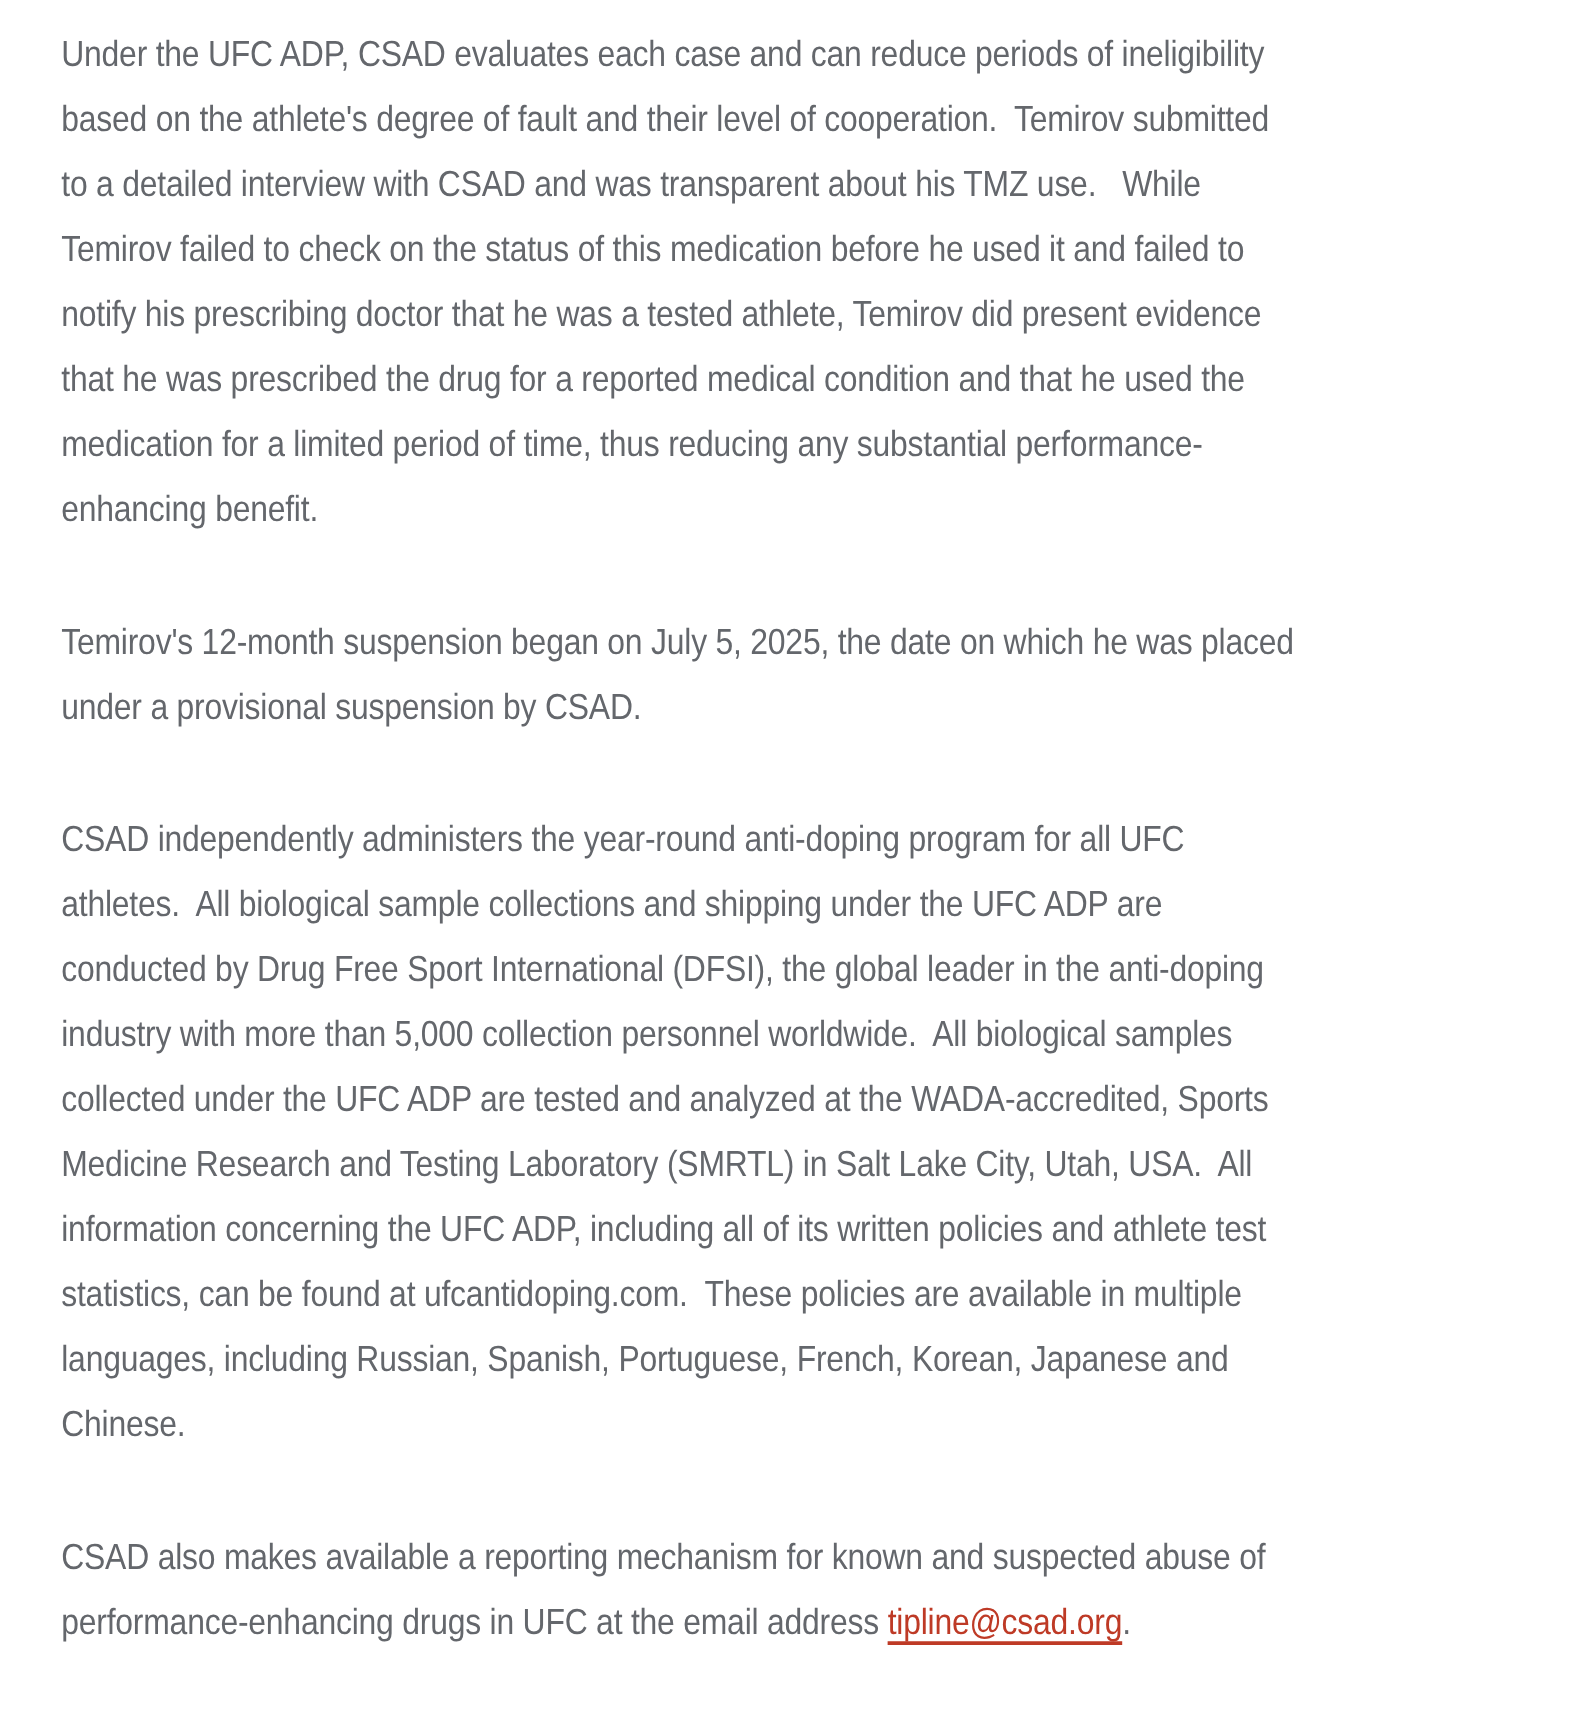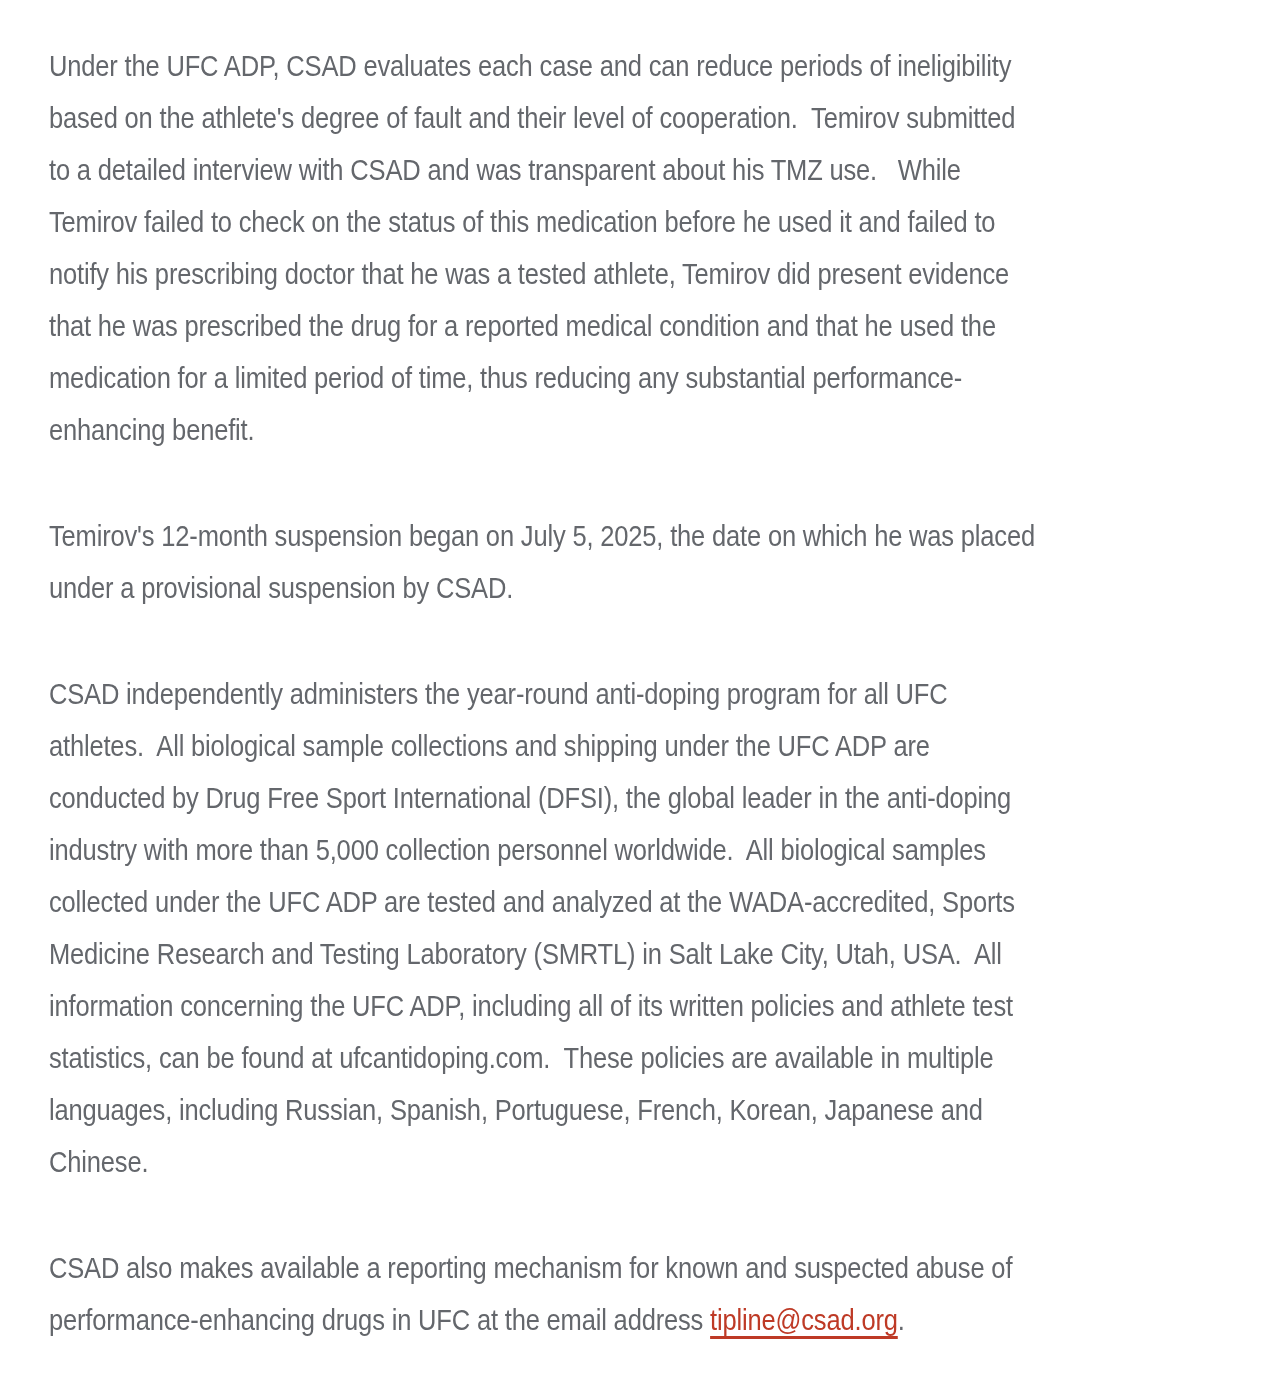--- a/index.html
+++ b/index.html
@@ -7,21 +7,21 @@
     padding: 0;
     background: #ffffff;
   }
   body {
     width: 1276px;
     min-height: 1380px;
     overflow: hidden;
     font-family: "Liberation Sans", sans-serif;
   }
   .article {
-    padding: 40px 0 0 49px;
+    padding: 18px 0 0 49px;
     color: #64676C;
   }
   .paragraph {
     margin: 0 0 54px 0;
     transform: scaleX(0.88);
     transform-origin: 0 0;
   }
   .paragraph:last-child {
     margin-bottom: 0;
   }

